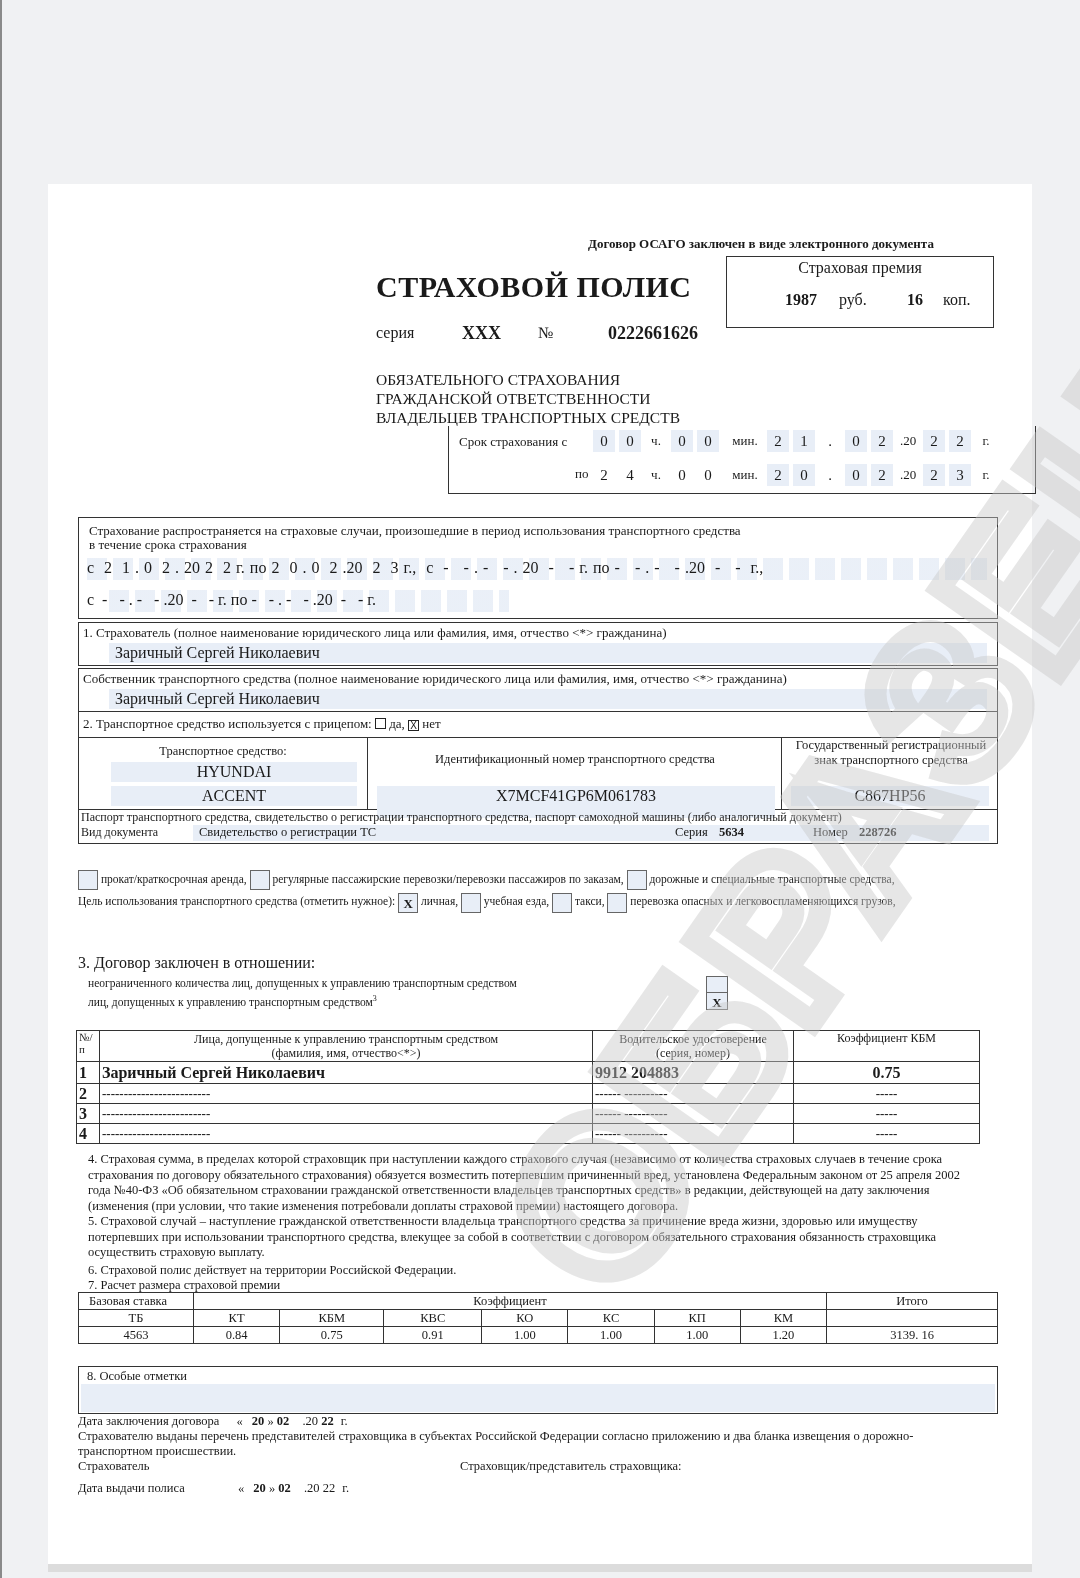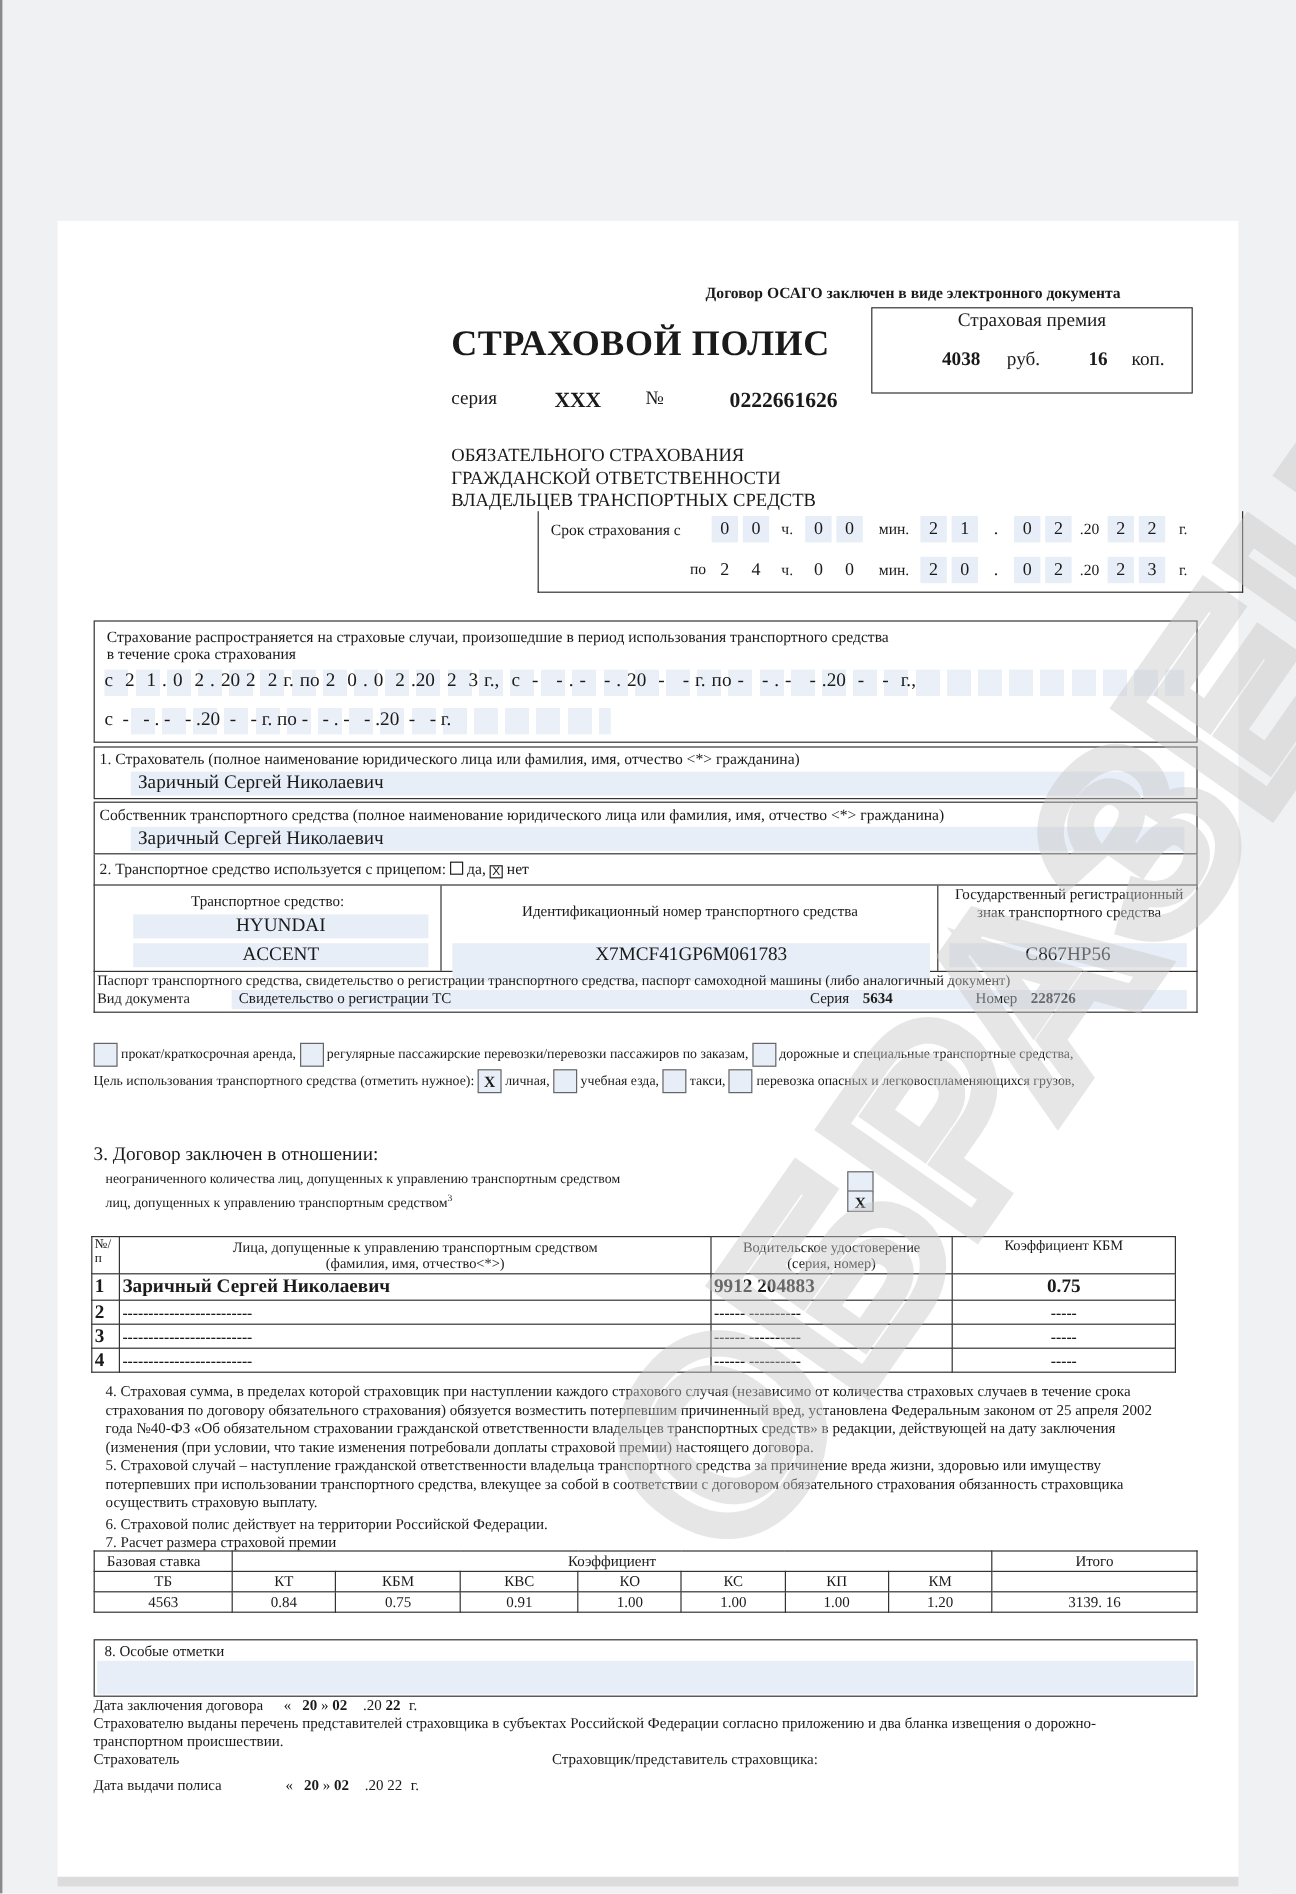--- a/index.html
+++ b/index.html
@@ -34,21 +34,21 @@
 
 <div class="left-edge"></div>
 
 <div class="page">
 
   <div class="abs" style="left:540px; top:52px; font-size:13px; font-weight:bold;">Договор ОСАГО заключен в виде электронного документа</div>
   <div class="abs" style="left:328px; top:86px; font-size:30px; font-weight:bold; letter-spacing:0.5px;">СТРАХОВОЙ ПОЛИС</div>
 
   <div class="box" style="left:678px; top:72px; width:268px; height:72px;">
     <div style="position:absolute; left:0; right:0; top:2px; text-align:center; font-size:16px;">Страховая премия</div>
-    <div style="position:absolute; left:58px; top:34px; font-size:16px; font-weight:bold;">4038</div>
+    <div style="position:absolute; left:58px; top:34px; font-size:16px; font-weight:bold;">1987</div>
     <div style="position:absolute; left:112px; top:34px; font-size:16px;">руб.</div>
     <div style="position:absolute; left:180px; top:34px; font-size:16px; font-weight:bold;">16</div>
     <div style="position:absolute; left:216px; top:34px; font-size:16px;">коп.</div>
   </div>
 
   <div class="abs" style="left:328px; top:140px; font-size:16px;">серия</div>
   <div class="abs" style="left:414px; top:139px; font-size:18px; font-weight:bold;">XXX</div>
   <div class="abs" style="left:490px; top:140px; font-size:16px;">№</div>
   <div class="abs" style="left:560px; top:139px; font-size:18px; font-weight:bold;">0222661626</div>
 

